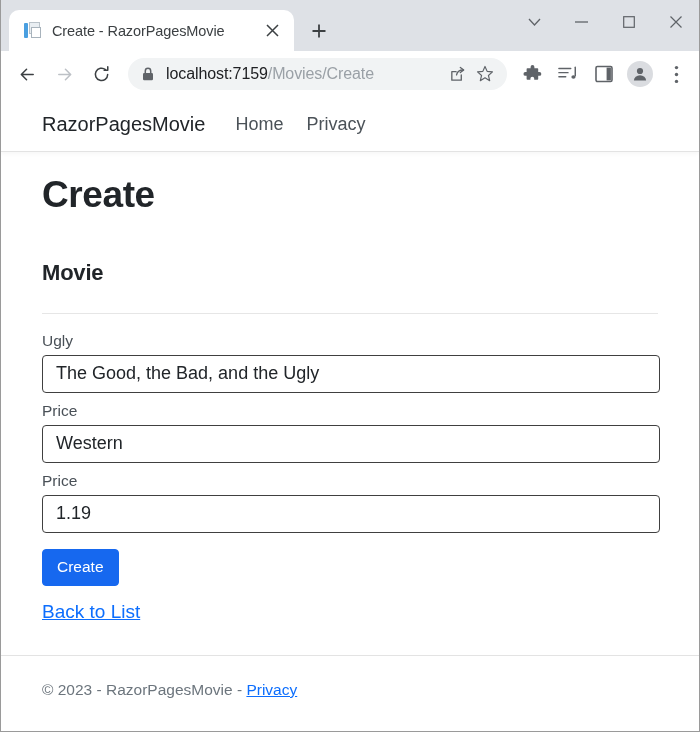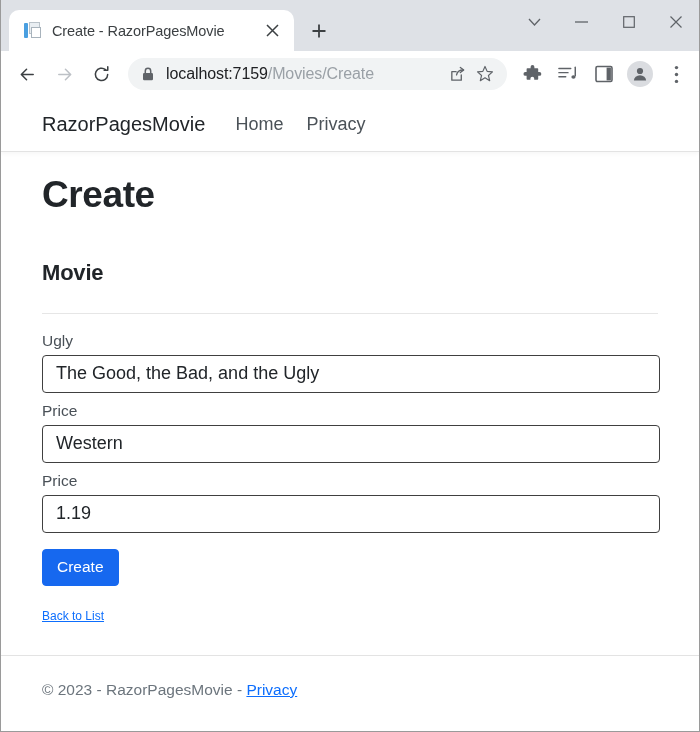--- a/index.html
+++ b/index.html
@@ -288,22 +288,22 @@
     font-size: 15.5px;
     font-family: "Liberation Sans", sans-serif;
     padding: 7px 14px 8px 14px;
     border-radius: 4px;
     cursor: pointer;
     line-height: 1.3;
   }
 
   .back-link {
     display: inline-block;
-    margin-top: 23px;
-    font-size: 12px;
+    margin-top: 15px;
+    font-size: 19px;
     color: #0d6efd;
     text-decoration: underline;
   }
 
   .site-footer {
     flex: 0 0 auto;
     height: 76px;
     border-top: 1px solid #e3e3e3;
     padding: 25px 27px 0 41px;
     font-size: 15.5px;

